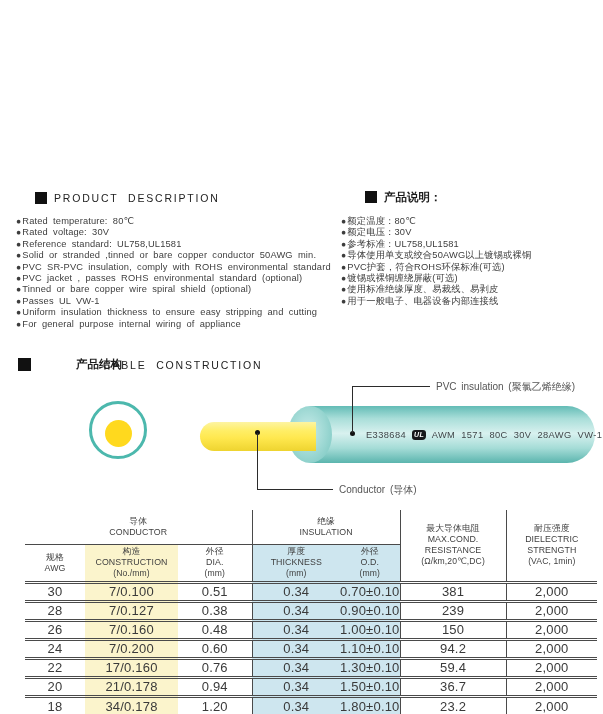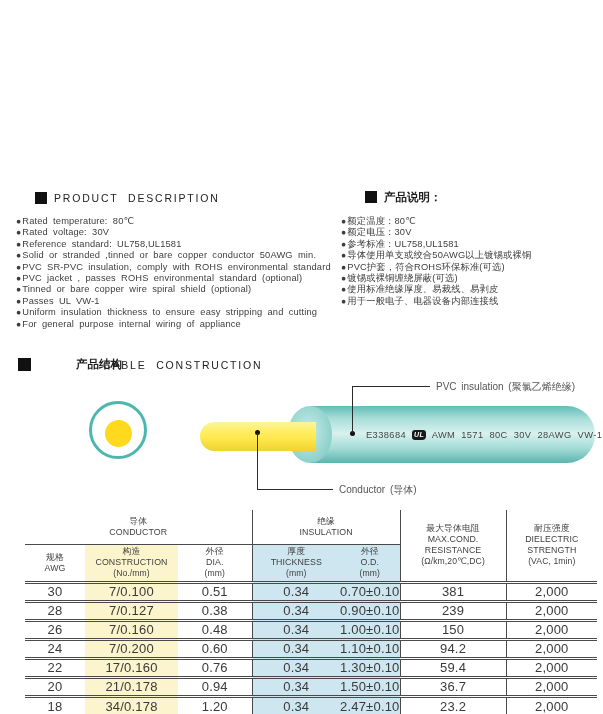--- a/index.html
+++ b/index.html
@@ -249,21 +249,21 @@
         <td class="bg-b vl">0.34</td>
         <td class="bg-b vr">1.50±0.10</td>
         <td class="vr">36.7</td>
         <td>2,000</td>
       </tr>
       <tr class="data">
         <td>18</td>
         <td class="bg-y">34/0.178</td>
         <td>1.20</td>
         <td class="bg-b vl">0.34</td>
-        <td class="bg-b vr">2.47±0.10</td>
+        <td class="bg-b vr">1.80±0.10</td>
         <td class="vr">23.2</td>
         <td>2,000</td>
       </tr>
     </tbody>
       </table>
   </div>
 
 </div>
 
 </body></html>

